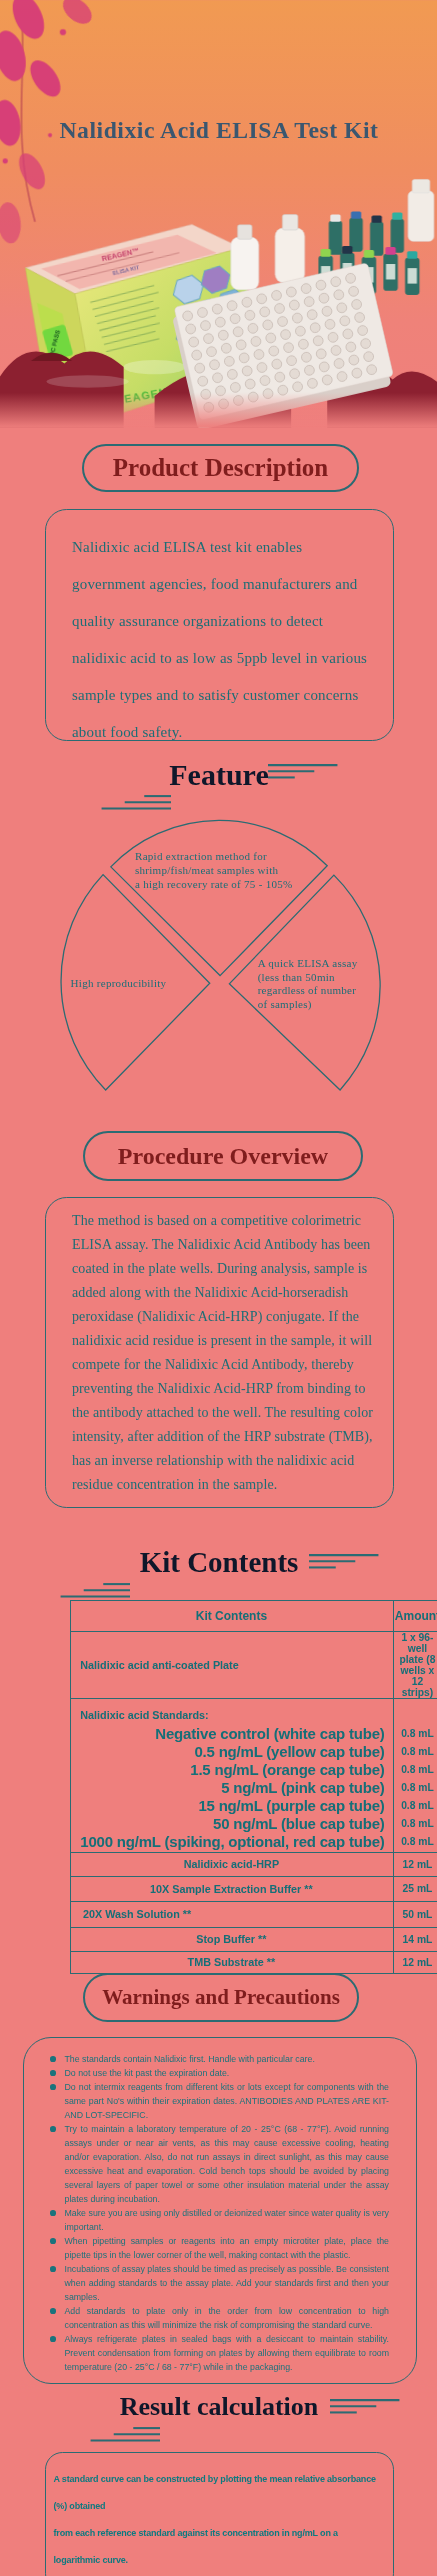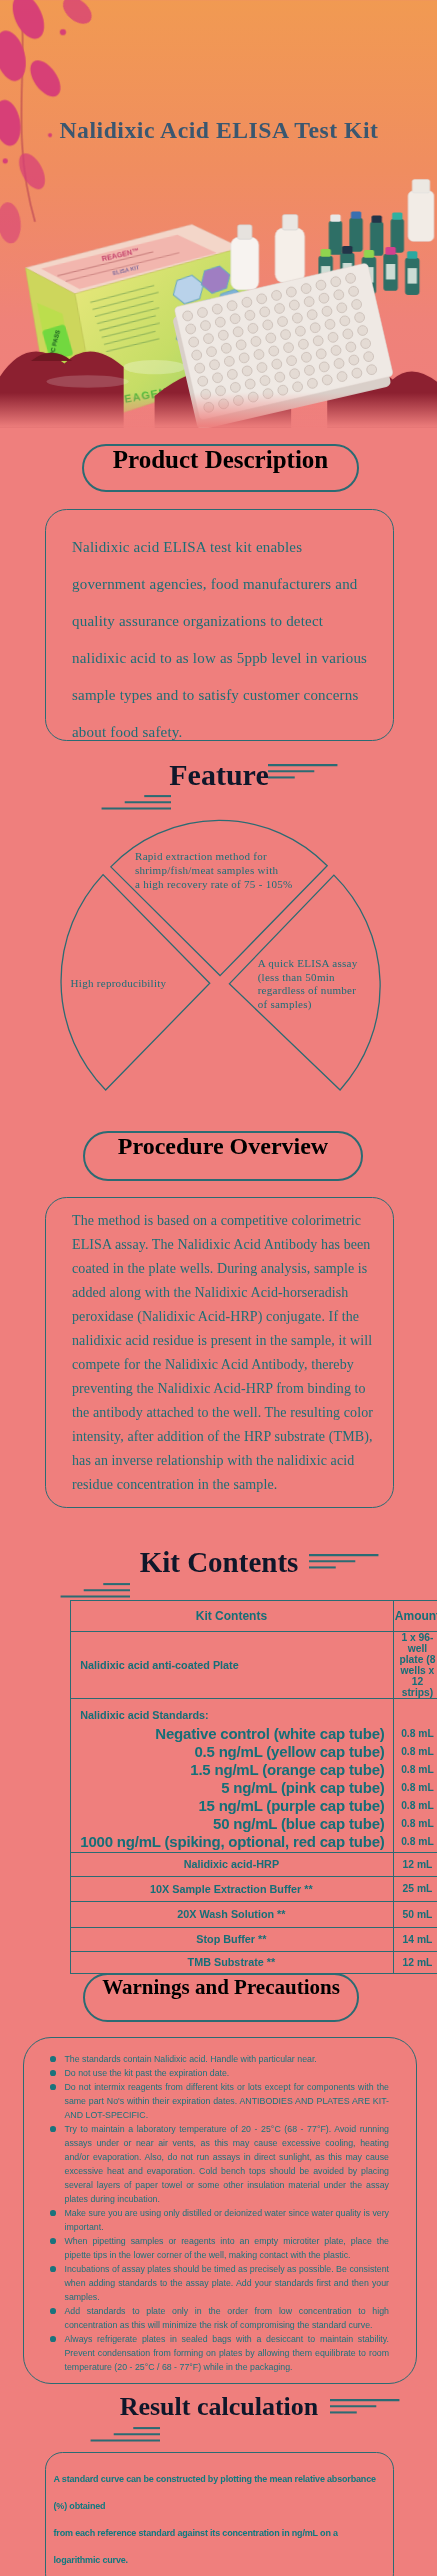--- a/index.html
+++ b/index.html
@@ -1,21 +1,21 @@
 <!DOCTYPE html>
 <html style="font-size:8.2px"><head>
 <meta charset="utf-8">
 <style>
   html,body{margin:0;padding:0;background:#777;}
   #page{position:relative;width:438px;height:2981px;margin:0 auto;background:#ef7f7d;overflow:hidden;
         font-family:"Liberation Serif",serif;}
   .abs{position:absolute;}
   
-  .pill{position:absolute;display:flex;align-items:flex-start;justify-content:center;
-        border:2.1px solid #2b6b73;color:#000000;font-weight:bold;background:transparent;
+  .pill{position:absolute;display:flex;align-items:center;justify-content:center;
+        border:2.1px solid #2b6b73;color:#7f1d1d;font-weight:bold;background:transparent;
         font-family:"Liberation Serif",serif;white-space:nowrap;}
   #pd-pill{left:82px;top:444px;width:273px;height:44px;border-radius:25px;font-size:25px;}
   #po-pill{left:83px;top:1131px;width:276px;height:46px;border-radius:26px;font-size:24px;}
   #wp-pill{left:83px;top:1973px;width:272px;height:45px;border-radius:25px;font-size:21px;}
   
   .fancy{position:absolute;left:0;width:438px;text-align:center;color:#0f172a;font-weight:bold;
          font-family:"Liberation Serif",serif;}
   #feature-h{top:758px;font-size:30px;}
   #kc-h{top:1546px;font-size:29px;}
   #rc-h{top:2392px;font-size:26px;}
@@ -420,40 +420,40 @@
     <tr style="height:24px">
       <td class="cname" style="text-align:center;padding-left:0">Nalidixic acid-HRP</td>
       <td class="camt">12 mL</td>
       <td class="cstor" rowspan="5">2-8°C</td>
     </tr>
     <tr style="height:25px">
       <td class="cname" style="text-align:center;padding-left:0">10X Sample  Extraction Buffer **</td>
       <td class="camt">25 mL</td>
     </tr>
     <tr style="height:26px">
-      <td class="cname" style="text-align:center;padding-left:0">20X Wash  Solution **</td>
+      <td class="cname" style="text-align:left;padding-left:12px">20X Wash  Solution **</td>
       <td class="camt">50 mL</td>
     </tr>
     <tr style="height:24px">
       <td class="cname" style="text-align:center;padding-left:0">Stop Buffer **</td>
       <td class="camt">14 mL</td>
     </tr>
     <tr style="height:22px">
       <td class="cname" style="text-align:center;padding-left:0">TMB Substrate **</td>
       <td class="camt">12 mL</td>
     </tr>
   </tbody>
     </table>
 
   <div class="pill" id="wp-pill">
     <span>Warnings and Precautions</span>
   </div>
   <div class="tealbox" id="warn-box">
     <ul id="warn-list">
-      <li><span class="dot"></span><span>The standards contain Nalidixic acid. Handle with particular near.</span></li>
+      <li><span class="dot"></span><span>The standards contain Nalidixic first. Handle with particular care.</span></li>
       <li><span class="dot"></span><span>Do not use the kit past the expiration date.</span></li>
       <li><span class="dot"></span><span>Do not intermix reagents from different kits or lots except for components with the same part No's within their expiration dates. ANTIBODIES AND PLATES ARE KIT-AND LOT-SPECIFIC.</span></li>
       <li><span class="dot"></span><span>Try to maintain a laboratory temperature of 20 - 25°C (68 - 77°F). Avoid running assays under or near air vents, as this may cause excessive cooling, heating and/or evaporation. Also, do not run assays in direct sunlight, as this may cause excessive heat and evaporation. Cold bench tops should be avoided by placing several layers of paper towel or some other insulation material under the assay plates during incubation.</span></li>
       <li><span class="dot"></span><span>Make sure you are using only distilled or deionized water since water quality is very important.</span></li>
       <li><span class="dot"></span><span>When pipetting samples or reagents into an empty microtiter plate, place the pipette tips in the lower corner of the well, making contact with the plastic.</span></li>
       <li><span class="dot"></span><span>Incubations of assay plates should be timed as precisely as possible. Be consistent when adding standards to the assay plate. Add your standards first and then your samples.</span></li>
       <li><span class="dot"></span><span>Add standards to plate only in the order from low concentration to high concentration as this will minimize the risk of compromising the standard curve.</span></li>
       <li><span class="dot"></span><span>Always refrigerate plates in sealed bags with a desiccant to maintain stability. Prevent condensation from forming on plates by allowing them equilibrate to room temperature (20 - 25°C / 68 - 77°F) while in the packaging.</span></li>
     </ul>
   </div>

